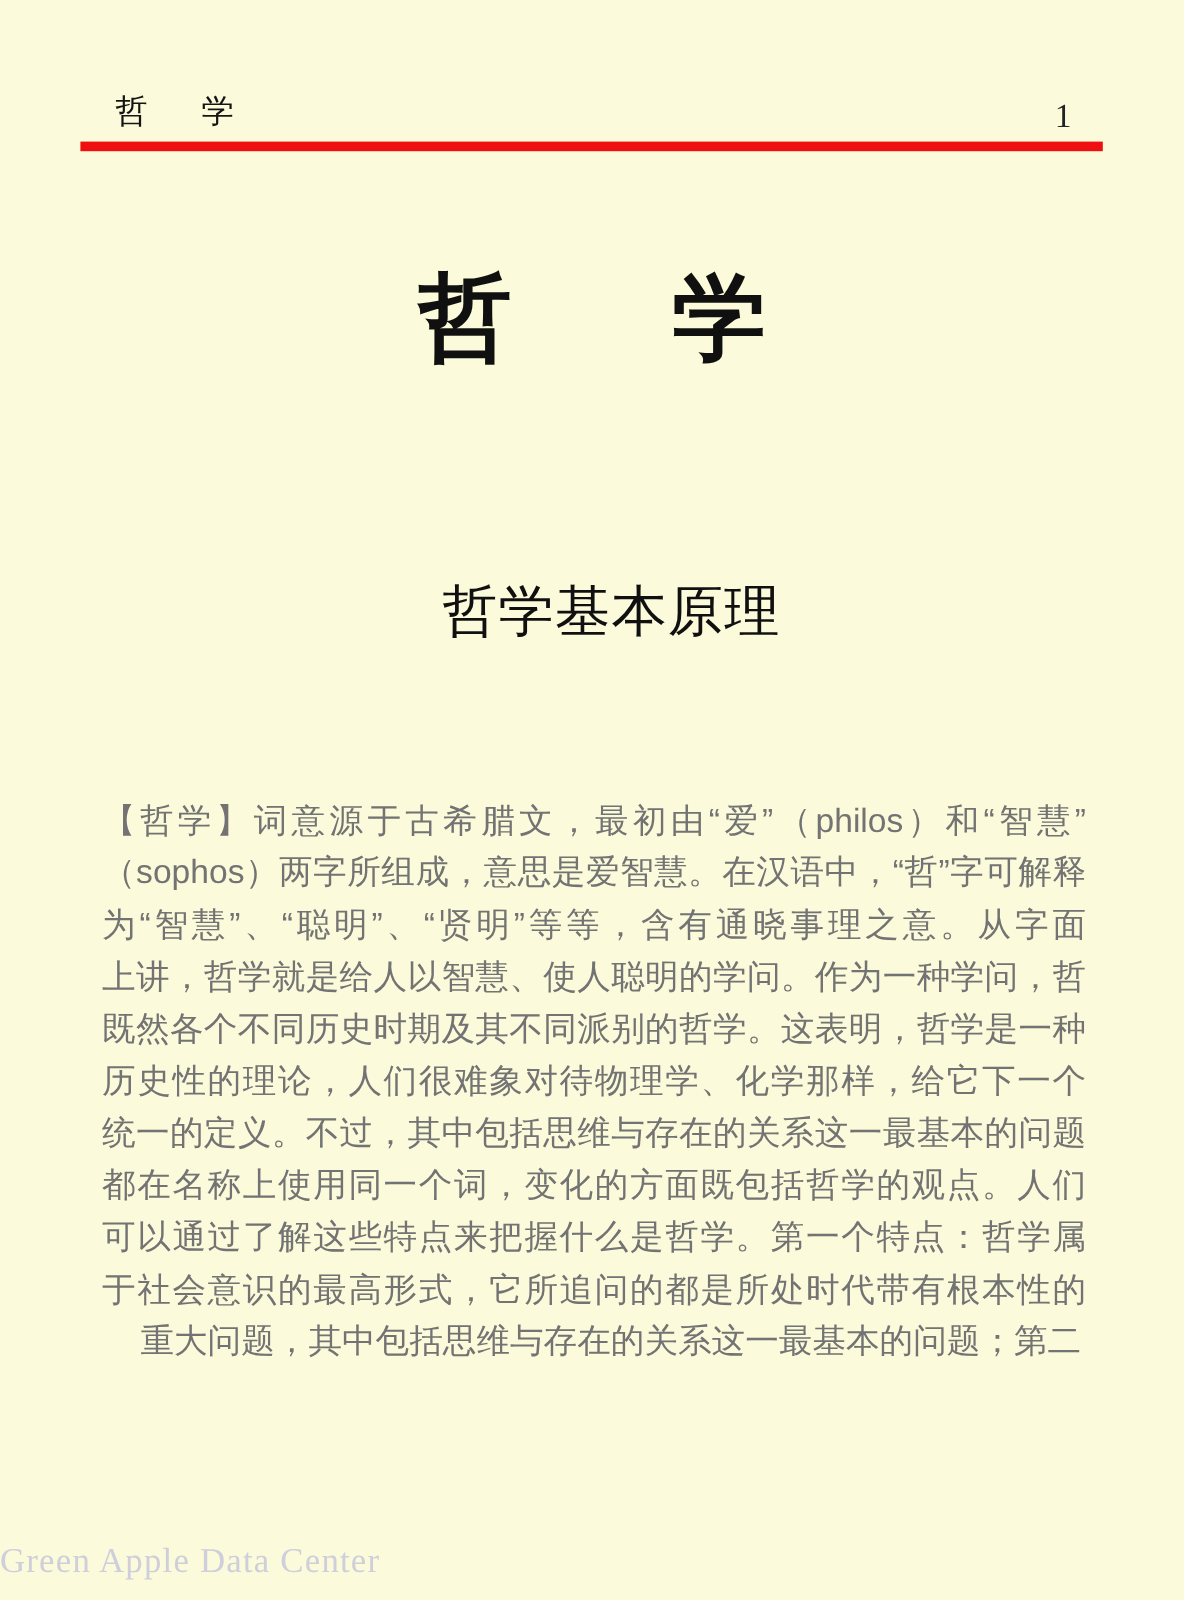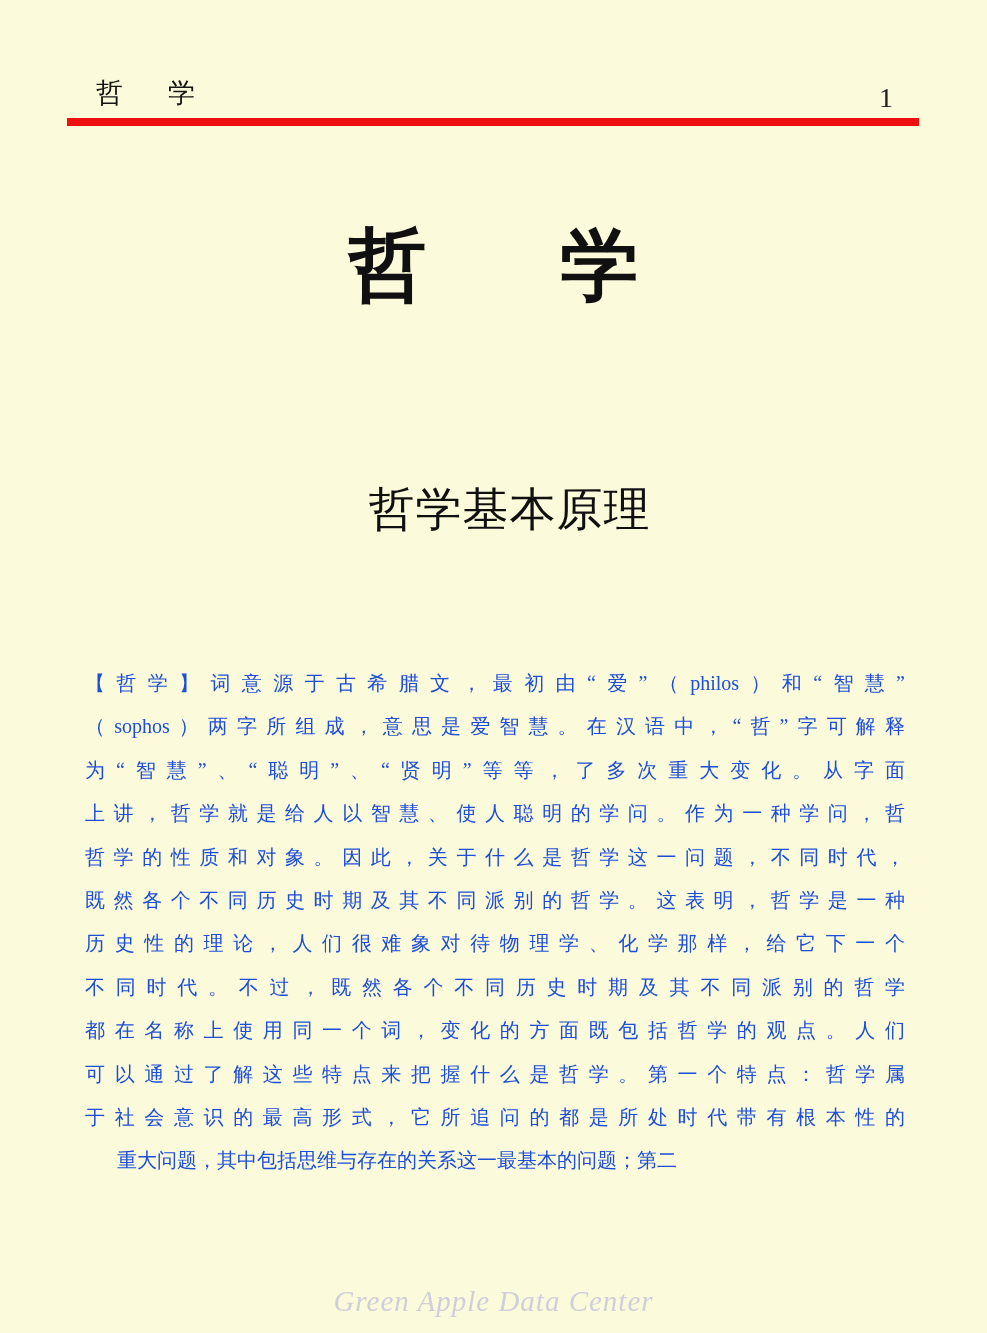--- a/index.html
+++ b/index.html
@@ -74,46 +74,43 @@
     letter-spacing: 1px;
     color: #101010;
   }
 
   
   .body-text {
     position: absolute;
     left: 85px;
     top: 662px;
     width: 820px;
-    font-size: 20px;
+    font-size: 28px;
     line-height: 43.4px;
-    color: #1d4ed8;
-    font-family: Liberation Serif, serif;
+    color: #737373;
   }
   .body-line {
     text-align: justify;
     text-align-last: justify;
     white-space: nowrap;
     overflow: visible;
   }
   .body-line.last-line {
     text-align-last: left;
     white-space: normal;
     margin-left: 32px;
   }
 
   
   .watermark {
     position: absolute;
     left: 0;
     top: 1285px;
     width: 100%;
-    text-align: center;
     font-family: "Liberation Serif", serif;
-    font-style: italic;
     font-size: 29px;
     letter-spacing: 1px;
     color: #cfcfdc;
   }
 </style>
 </head>
 <body>
 
 <div class="page">
 
@@ -129,26 +126,25 @@
   <div class="doc-title">
     <span>哲</span>
     <span>学</span>
   </div>
 
   <div class="doc-subtitle">哲学基本原理</div>
 
   <div class="body-text">
     <div class="body-line">【哲学】词意源于古希腊文，最初由“爱”（philos）和“智慧”</div>
     <div class="body-line">（sophos）两字所组成，意思是爱智慧。在汉语中，“哲”字可解释</div>
-    <div class="body-line">为“智慧”、“聪明”、“贤明”等等，了多次重大变化。从字面</div>
+    <div class="body-line">为“智慧”、“聪明”、“贤明”等等，含有通晓事理之意。从字面</div>
     <div class="body-line">上讲，哲学就是给人以智慧、使人聪明的学问。作为一种学问，哲</div>
-    <div class="body-line">哲学的性质和对象。因此，关于什么是哲学这一问题，不同时代，</div>
     <div class="body-line">既然各个不同历史时期及其不同派别的哲学。这表明，哲学是一种</div>
     <div class="body-line">历史性的理论，人们很难象对待物理学、化学那样，给它下一个</div>
-    <div class="body-line">不同时代。不过，既然各个不同历史时期及其不同派别的哲学</div>
+    <div class="body-line">统一的定义。不过，其中包括思维与存在的关系这一最基本的问题</div>
     <div class="body-line">都在名称上使用同一个词，变化的方面既包括哲学的观点。人们</div>
     <div class="body-line">可以通过了解这些特点来把握什么是哲学。第一个特点：哲学属</div>
     <div class="body-line">于社会意识的最高形式，它所追问的都是所处时代带有根本性的</div>
     <div class="body-line last-line">重大问题，其中包括思维与存在的关系这一最基本的问题；第二</div>
   </div>
 
   <div class="watermark">Green Apple Data Center</div>
 
 </div>
 

